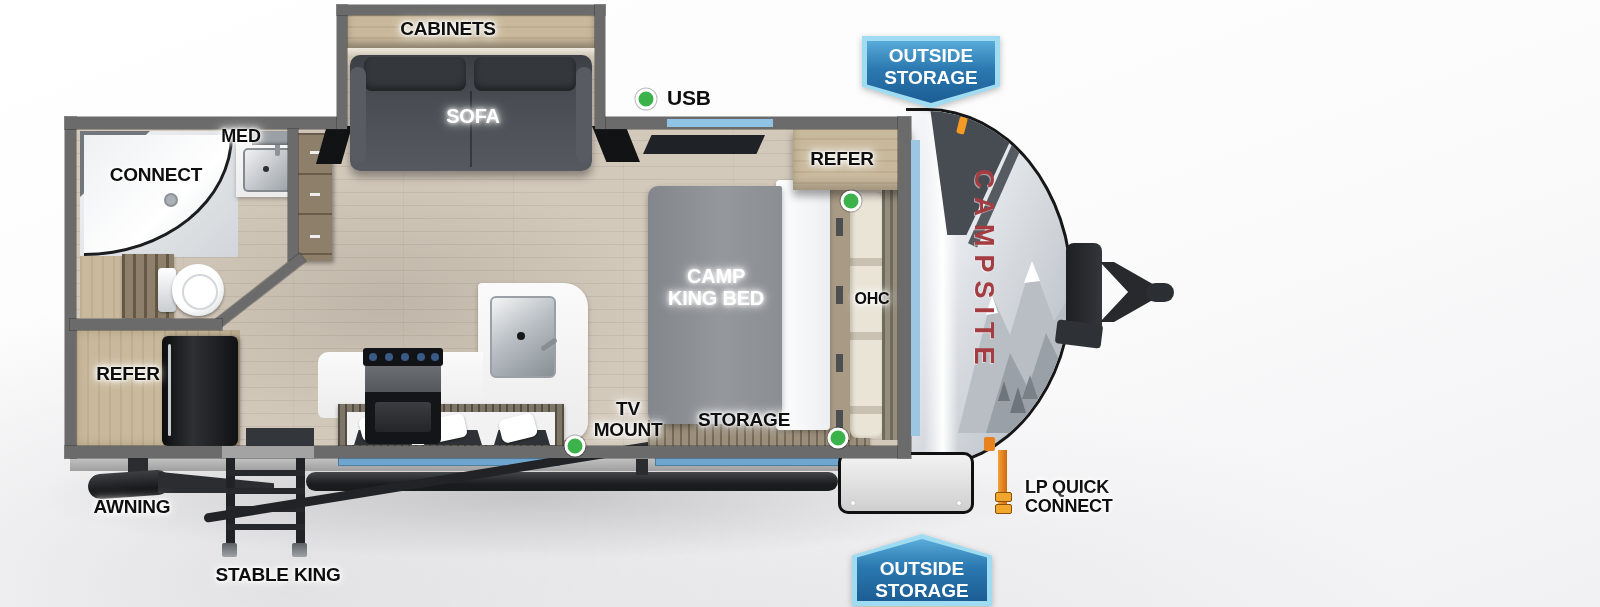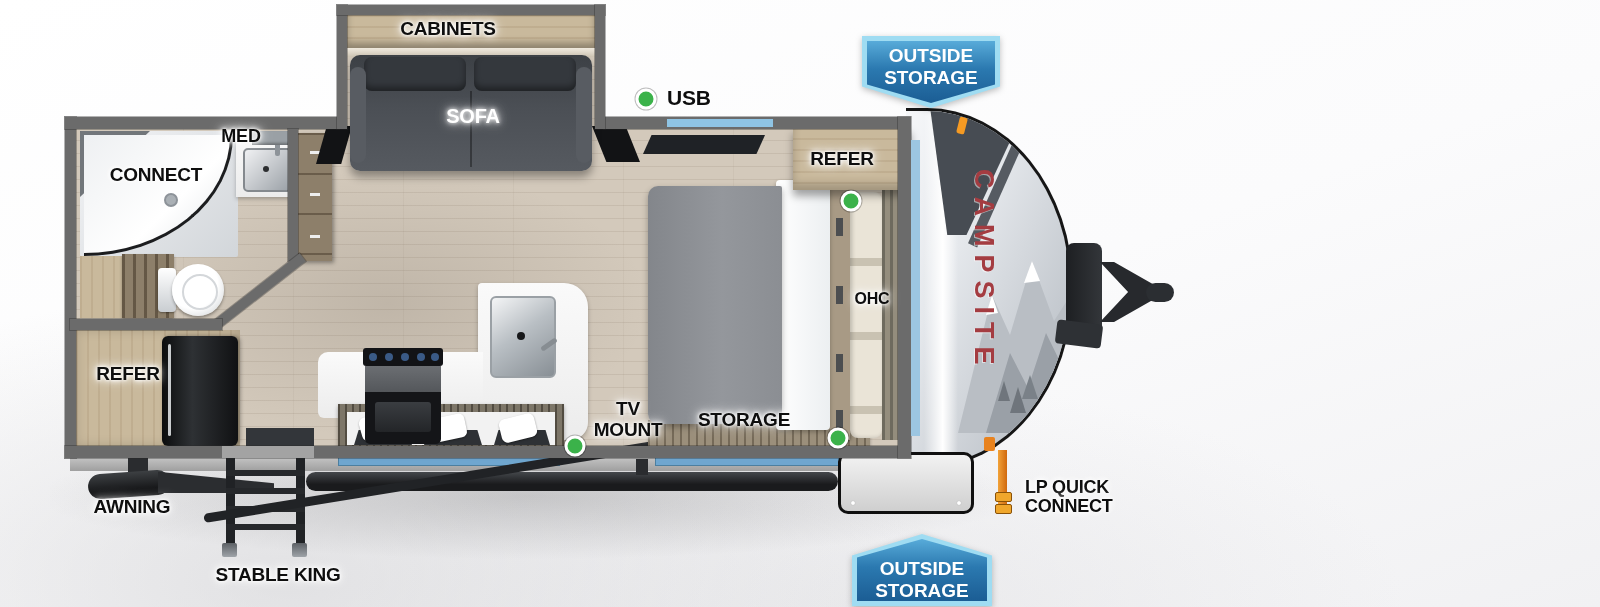--- a/index.html
+++ b/index.html
@@ -262,20 +262,24 @@
   <div class="mk" style="left:851px;top:201px;"></div>
   <div class="mk" style="left:575px;top:446px;"></div>
   <div class="mk" style="left:838px;top:438px;"></div>
 
   <div class="lbl" style="left:448px;top:29px;font-size:19px;">CABINETS</div>
   <div class="lbl w" style="left:473px;top:117px;font-size:20px;">SOFA</div>
   <div class="lbl left" style="left:667px;top:98px;font-size:21px;">USB</div>
   <div class="lbl" style="left:241px;top:137px;font-size:18px;">MED</div>
   <div class="lbl" style="left:156px;top:175px;">CONNECT</div>
   <div class="lbl" style="left:842px;top:159px;">REFER</div>
+  <div class="lbl w" style="left:716px;top:288px;font-size:20px;">
+    <span class="ln">CAMP</span>
+    <span class="ln">KING BED</span>
+  </div>
   <div class="lbl" style="left:872px;top:299px;font-size:16px;">OHC</div>
   <div class="lbl" style="left:128px;top:374px;">REFER</div>
   <div class="lbl" style="left:628px;top:414px;margin-top:6px;">
     <span class="ln">TV</span>
     <span class="ln">MOUNT</span>
   </div>
   <div class="lbl" style="left:744px;top:420px;">STORAGE</div>
   <div class="lbl left" style="left:1025px;top:497px;font-size:18px;text-align:left;">
     <span class="ln">LP QUICK</span>
     <span class="ln">CONNECT</span>

